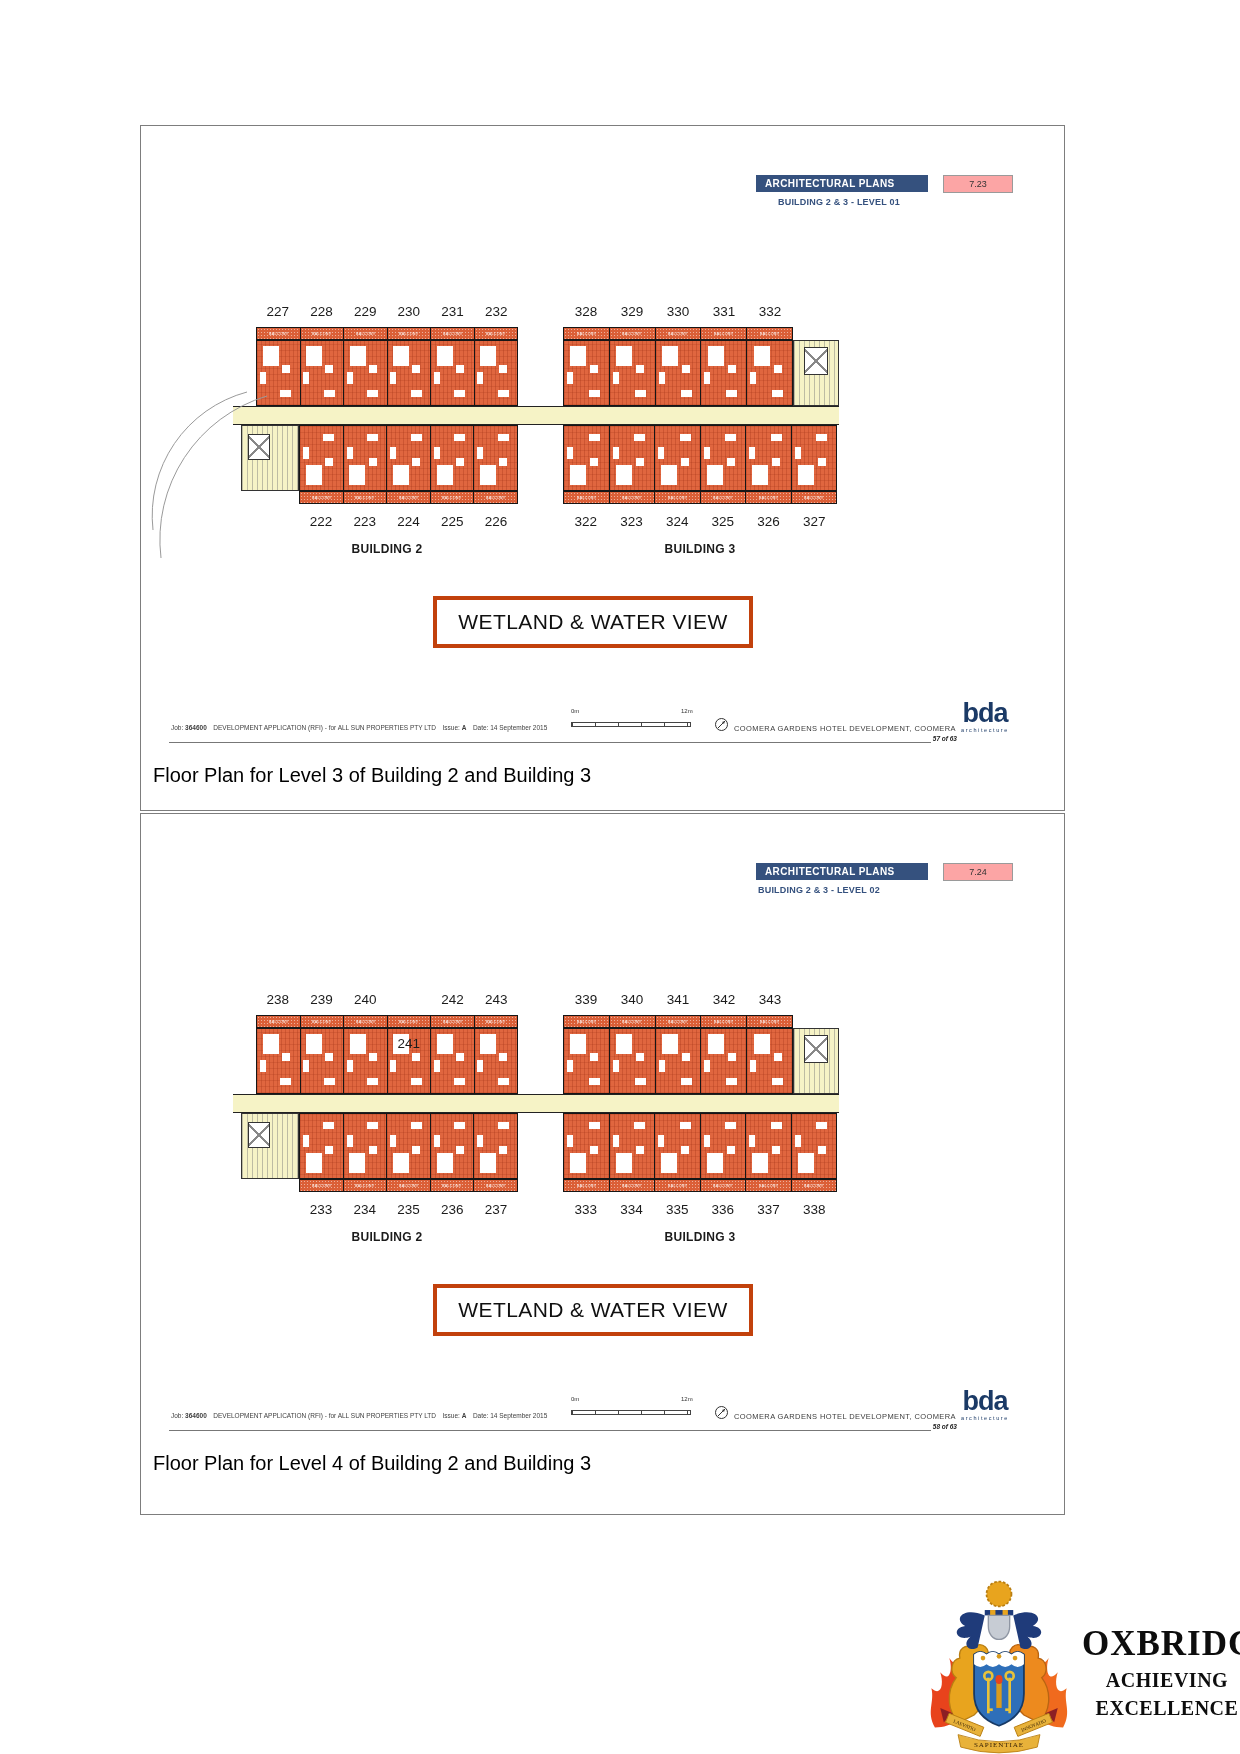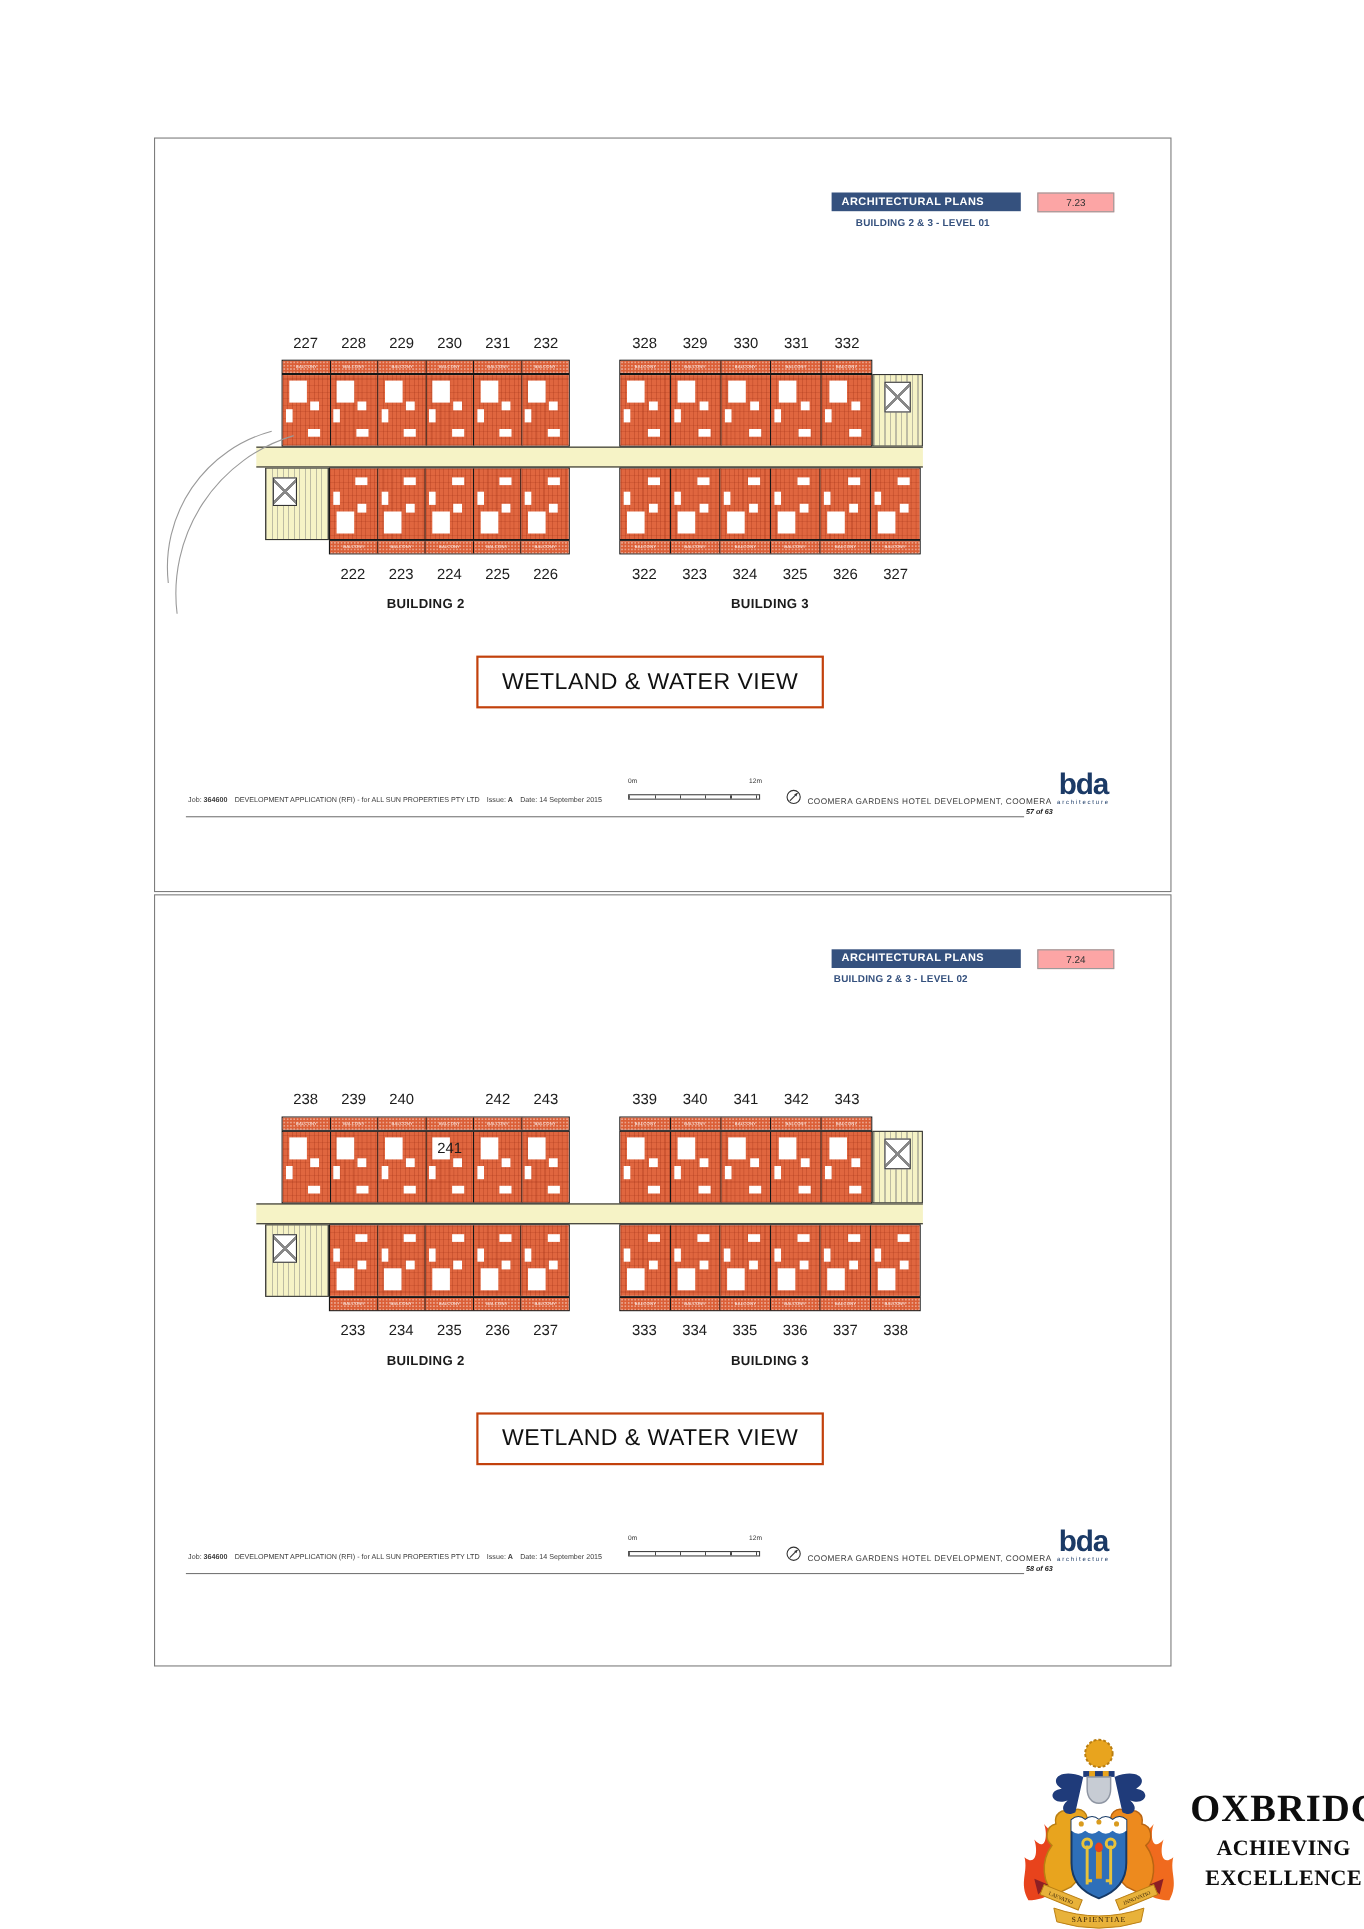--- a/index.html
+++ b/index.html
@@ -41,21 +41,21 @@
   .bal:last-child{border-right:none;}
   .bal span{font-size:6px;transform:scale(.62);white-space:nowrap;letter-spacing:.4px;}
   .wing{position:absolute;background:#F6F3C6;border:1.2px solid #333;box-sizing:border-box;
         background-image:repeating-linear-gradient(90deg, rgba(120,120,120,.45) 0 1px, transparent 1px 5px);}
   .lift{position:absolute;border:1px solid #333;
         background:linear-gradient(45deg, transparent 46%, #888 46% 54%, transparent 54%),
                    linear-gradient(-45deg, transparent 46%, #888 46% 54%, transparent 54%), #fff;}
   .rnum{position:absolute;font-size:13.5px;color:#1c1c1c;transform:translateX(-50%);white-space:nowrap;}
   .bname{position:absolute;font-size:12px;font-weight:bold;color:#1b1b1b;
          transform:translateX(-50%);letter-spacing:.3px;white-space:nowrap;}
-  .view{position:absolute;border:2px solid #c2410c;background:#fff;color:#101010;
+  .view{position:absolute;border:4px solid #c2410c;background:#fff;color:#101010;
         display:flex;align-items:center;justify-content:center;font-size:21px;letter-spacing:.4px;}
   
   .footer{position:absolute;}
   .fjob{position:absolute;font-size:6.5px;color:#3e3e3e;white-space:nowrap;}
   .fjob b{font-weight:bold;}
   .frule{position:absolute;border-top:1px solid #777;}
   .fscale-label{position:absolute;font-size:6px;color:#333;}
   .fbar{position:absolute;height:5px;border:1px solid #444;box-sizing:border-box;
         background:repeating-linear-gradient(90deg,#444 0 1px, transparent 1px 23px);}
   .fproj{position:absolute;font-size:7.5px;letter-spacing:.4px;color:#3c3c3c;white-space:nowrap;}
@@ -232,20 +232,21 @@
             <line x1="4" y1="11" x2="11" y2="4" stroke="#333"></line>
             <path d="M11 4 l-3 1 2 2 Z" fill="#333"></path>
           </svg>
           <div class="fproj" style="left: 565px; top: 26px;">COOMERA GARDENS HOTEL DEVELOPMENT, COOMERA</div>
           <div class="fsheet" style="left: 730px; top: 37px; width: 58px;">57 of 63</div>
           <div class="bda" style="left: 792px; top: 2px;">
             <div class="word">bda</div>
             <div class="sub">architecture</div>
           </div>
         </div>
+        <div class="caption" style="left: 12px; top: 638px;">Floor Plan for Level 3 of Building 2 and Building 3</div>
       </div>
       <div class="panel" style="top: 813px; height: 702px;">
         <div class="hbar" style="left: 615px; top: 49px; width: 172px; height: 17px;">ARCHITECTURAL PLANS</div>
         <div class="href" style="left: 802px; top: 49px; width: 68px; height: 16px;">7.24</div>
         <div class="hsub" style="left: 617px; top: 71px;">BUILDING 2 &amp; 3 - LEVEL 02</div>
         <div class="plan" style="left: 70px; top: 176px; width: 700px; height: 265px;">
           <div class="corridor" style="left: 22px; top: 104px; width: 606px; height: 19px;"></div>
           <div class="wing" style="left: 30px; top: 123px; width: 58px; height: 66px;">
             <div class="lift" style="position: absolute; left: 6px; top: 8px; width: 20px; height: 24px;"></div>
           </div>
@@ -393,20 +394,21 @@
             <line x1="4" y1="11" x2="11" y2="4" stroke="#333"></line>
             <path d="M11 4 l-3 1 2 2 Z" fill="#333"></path>
           </svg>
           <div class="fproj" style="left: 565px; top: 26px;">COOMERA GARDENS HOTEL DEVELOPMENT, COOMERA</div>
           <div class="fsheet" style="left: 730px; top: 37px; width: 58px;">58 of 63</div>
           <div class="bda" style="left: 792px; top: 2px;">
             <div class="word">bda</div>
             <div class="sub">architecture</div>
           </div>
         </div>
+        <div class="caption" style="left: 12px; top: 638px;">Floor Plan for Level 4 of Building 2 and Building 3</div>
       </div>
     </div>
 
   <svg style="position:absolute;left:910px;top:1578px" width="178" height="178" viewBox="0 0 200 200">
 
     <path d="M28 168 C18 150 28 140 24 124 C36 134 38 118 34 106 C46 120 48 100 44 90 C56 106 62 92 58 82 C68 98 76 92 72 80 C80 96 78 120 70 136 C62 156 48 168 28 168 Z" fill="#E8431C"></path>
     <path d="M172 168 C182 150 172 140 176 124 C164 134 162 118 166 106 C154 120 152 100 156 90 C144 106 138 92 142 82 C132 98 124 92 128 80 C120 96 122 120 130 136 C138 156 152 168 172 168 Z" fill="#F06A1E"></path>
 
     <path d="M56 162 C42 152 40 128 52 112 C44 106 46 92 56 90 C54 80 62 74 70 78 C82 70 92 80 86 92 L78 100 C90 116 86 142 72 154 Z" fill="#E8A41E" stroke="#B97E12" stroke-width="1.5"></path>
 

